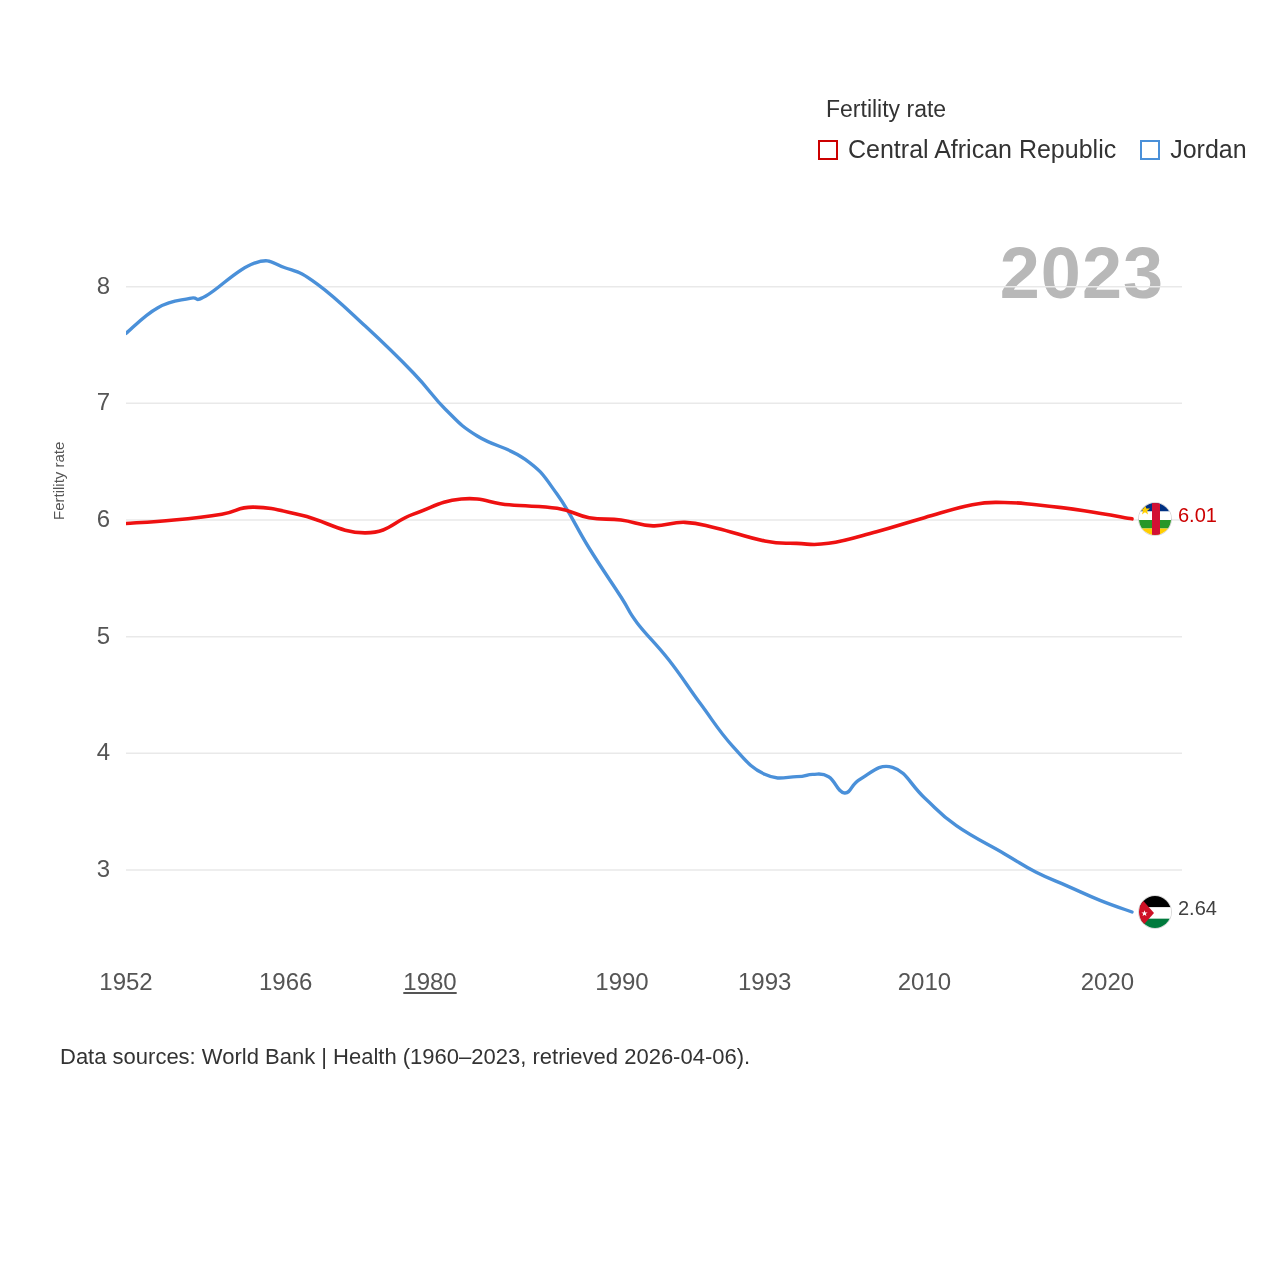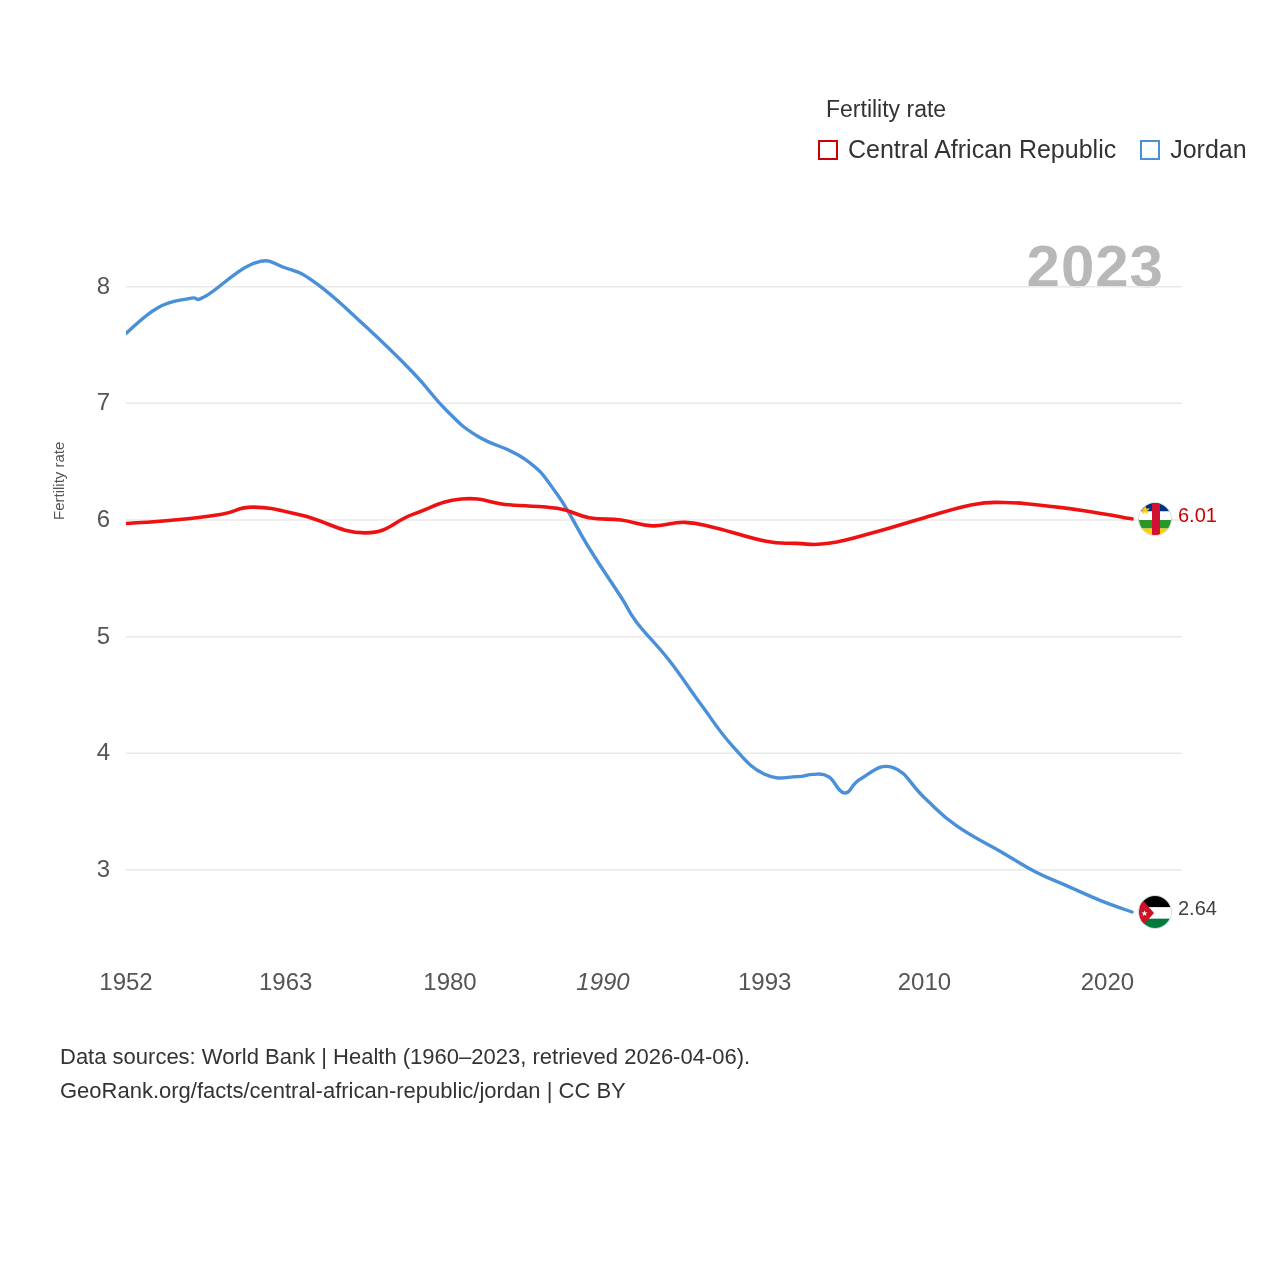--- a/index.html
+++ b/index.html
@@ -59,21 +59,21 @@
   }
   .legend-label {
     font-size: 25px;
     color: #333;
   }
   
   .year-label {
     position: absolute;
     right: 138px;
     top: 232px;
-    font-size: 60px;
+    font-size: 72px;
     font-weight: bold;
     color: #b8b8b8;
     letter-spacing: 1px;
   }
   
   .plot {
     position: absolute;
     left: 104px;
     top: 230px;
     width: 1066px;
@@ -172,23 +172,23 @@
     <div id="y-ticks">
         <div class="y-tick-label" style="left: -76px; top: 625px;">3</div>
         <div class="y-tick-label" style="left: -76px; top: 508.333px;">4</div>
         <div class="y-tick-label" style="left: -76px; top: 391.667px;">5</div>
         <div class="y-tick-label" style="left: -76px; top: 275px;">6</div>
         <div class="y-tick-label" style="left: -76px; top: 158.333px;">7</div>
         <div class="y-tick-label" style="left: -76px; top: 41.6667px;">8</div>
       </div>
     <div id="x-ticks">
         <div class="x-tick-label" style="left: -50px; top: 738px;">1952</div>
-        <div class="x-tick-label" style="left: 109.683px; top: 738px;">1963</div>
-        <div class="x-tick-label" style="left: 274px; top: 738px;">1980</div>
-        <div class="x-tick-label" style="left: 427px; top: 738px; font-style: italic;">1990</div>
+        <div class="x-tick-label" style="left: 109.683px; top: 738px;">1966</div>
+        <div class="x-tick-label" style="left: 254px; top: 738px; text-decoration: underline;">1980</div>
+        <div class="x-tick-label" style="left: 446px; top: 738px;">1990</div>
         <div class="x-tick-label" style="left: 588.73px; top: 738px;">1993</div>
         <div class="x-tick-label" style="left: 748.413px; top: 738px;">2010</div>
         <div class="x-tick-label" style="left: 908.095px; top: 738px; text-align: right;">2020</div>
       </div>
 
     
     <div class="flag-marker" id="flag-caf" style="left: 1012px; top: 271.833px;">
       <svg width="34" height="34" viewBox="0 0 34 34" xmlns="http://www.w3.org/2000/svg">
         <rect x="0" y="0" width="34" height="8.5" fill="#003082"></rect>
         <rect x="0" y="8.5" width="34" height="8.5" fill="#ffffff"></rect>
@@ -207,16 +207,15 @@
         <rect x="0" y="22.66" width="34" height="11.34" fill="#007a3d"></rect>
         <polygon points="0,0 15,17 0,34" fill="#ce1126"></polygon>
         <polygon points="5.5,14.2 6.3,16.4 8.6,16.4 6.8,17.8 7.4,20 5.5,18.7 3.6,20 4.2,17.8 2.4,16.4 4.7,16.4" fill="#ffffff"></polygon>
       </svg>
     </div>
     <div class="end-value jor" id="val-jor" style="left: 1052px; top: 667px;">2.64</div>
   </div>
 
   <div class="footer">
     <div class="footer-line">Data sources: World Bank | Health (1960–2023, retrieved 2026-04-06).</div>
-    <div class="footer-line">GeoRank.org/facts/central-african-republic/jordan | CC BY</div>
   </div>
 
 </div>
 
 </body></html>

